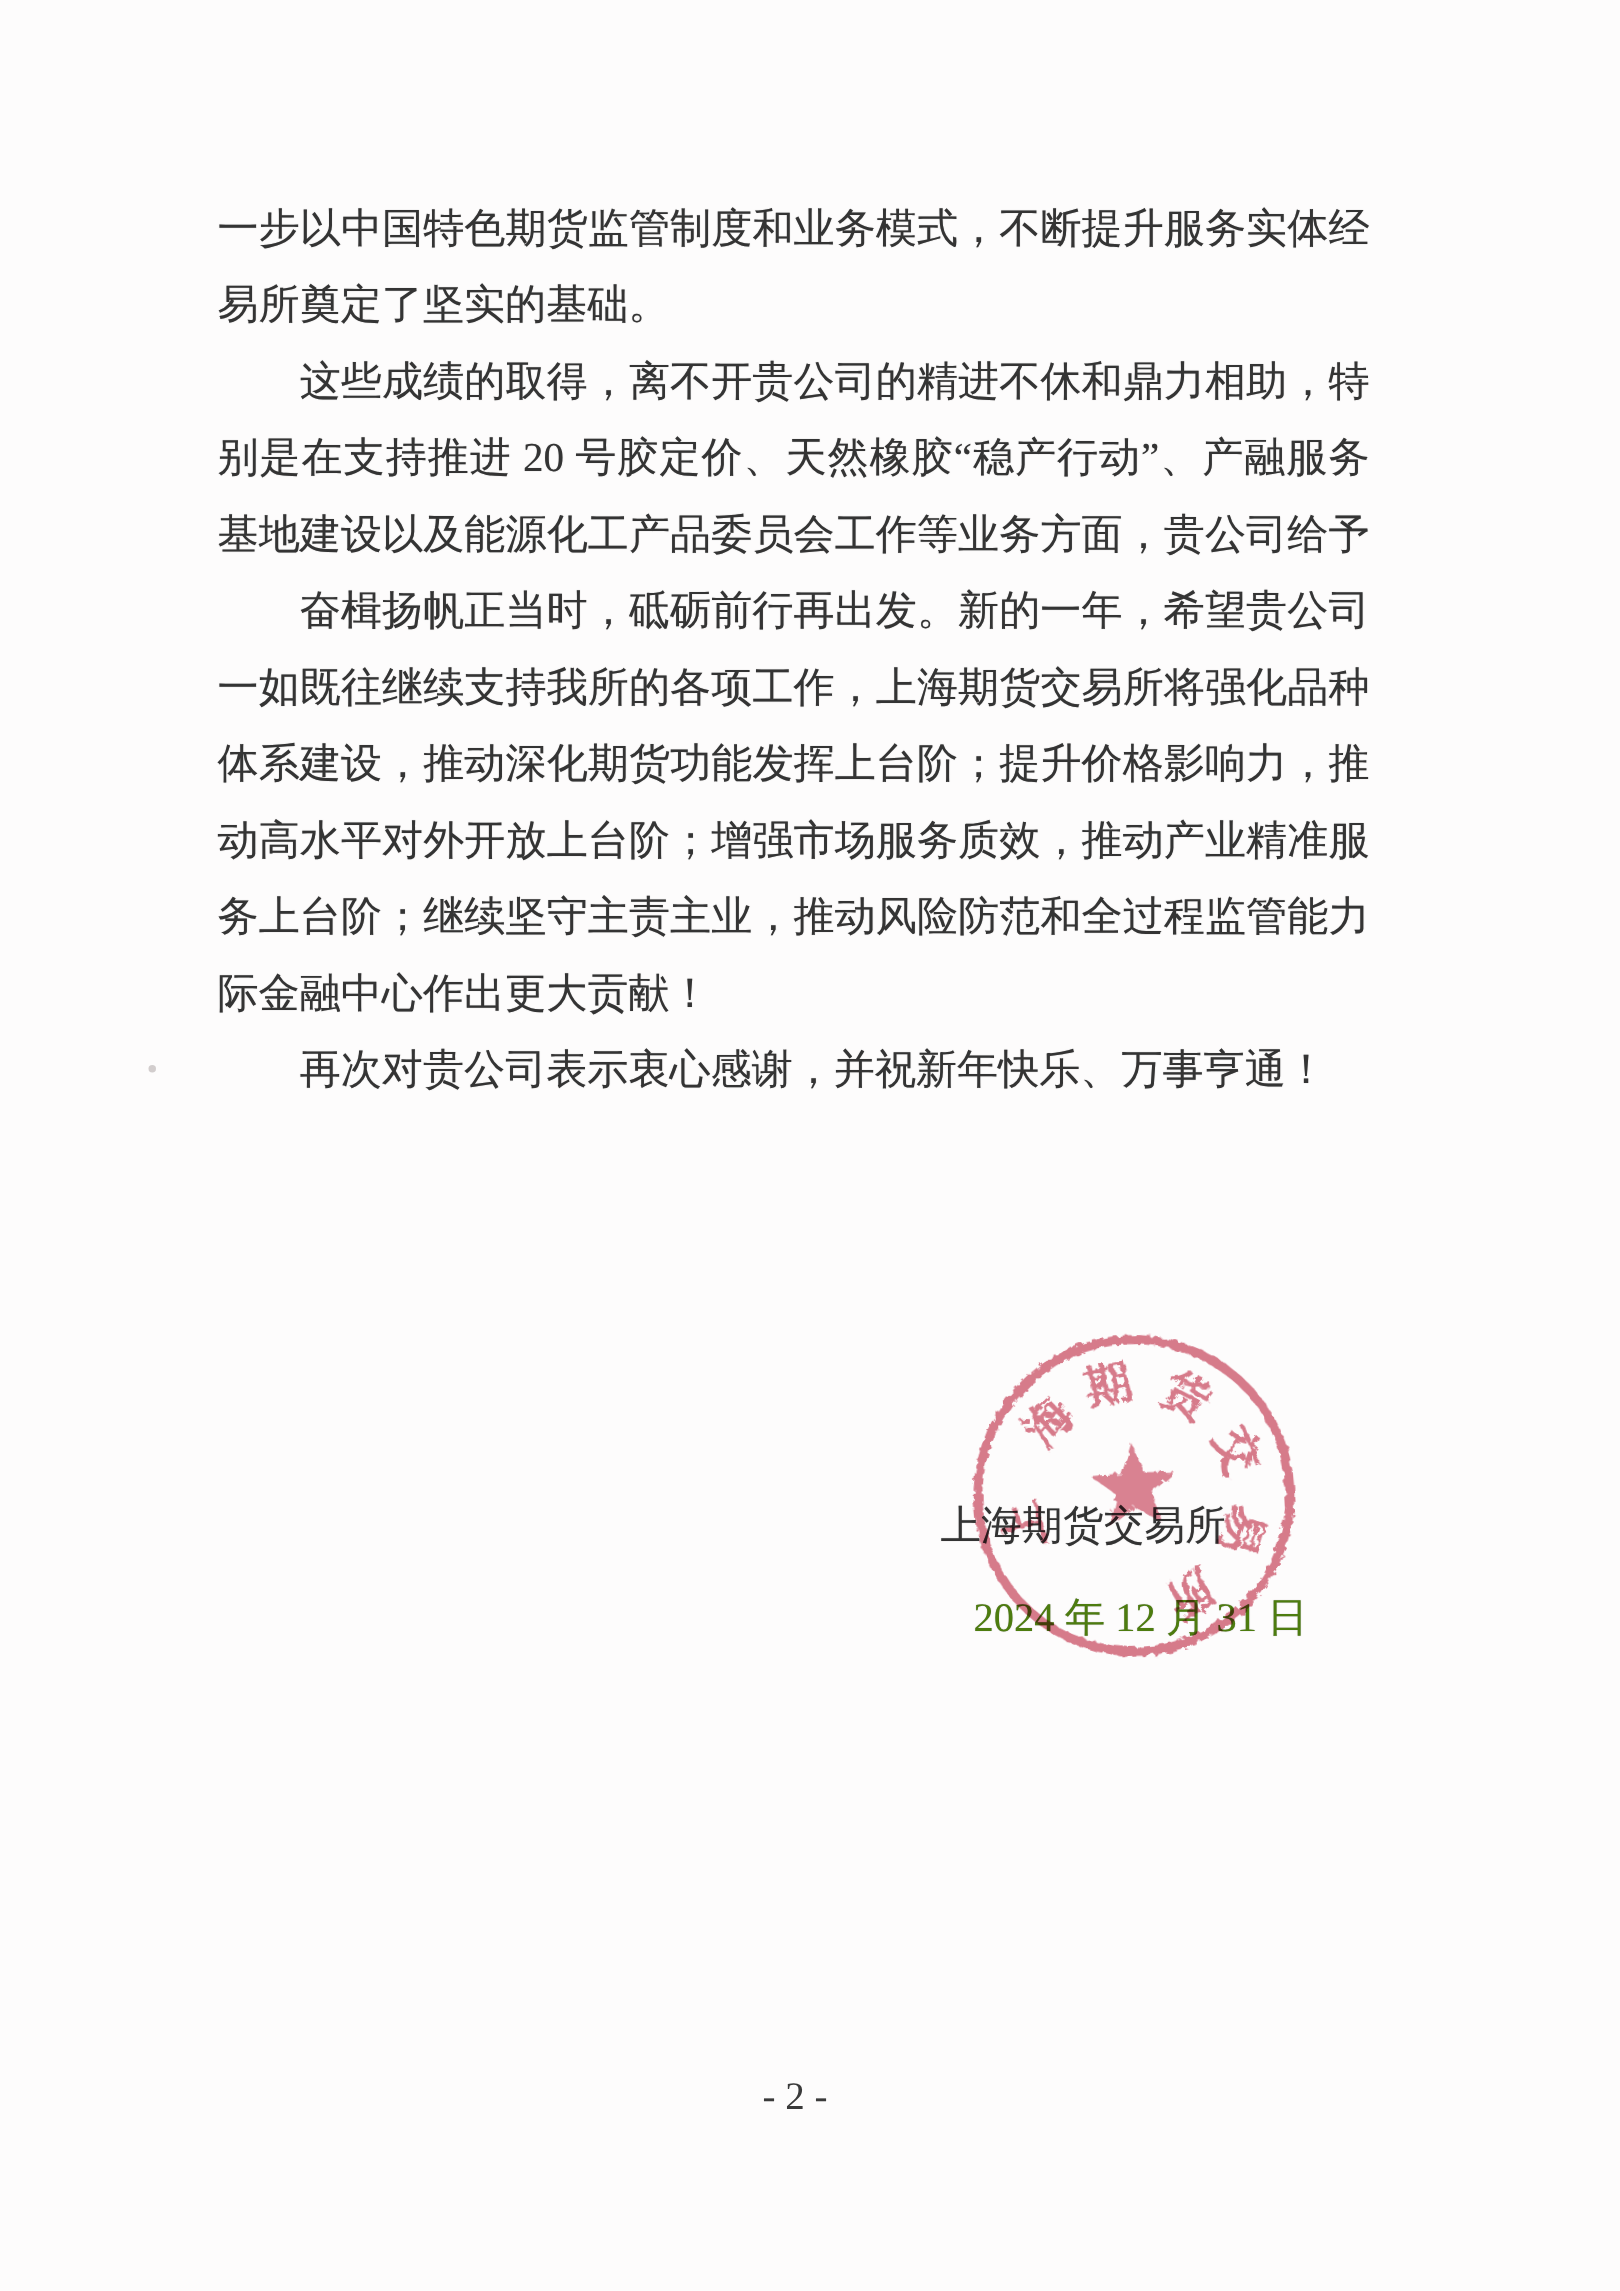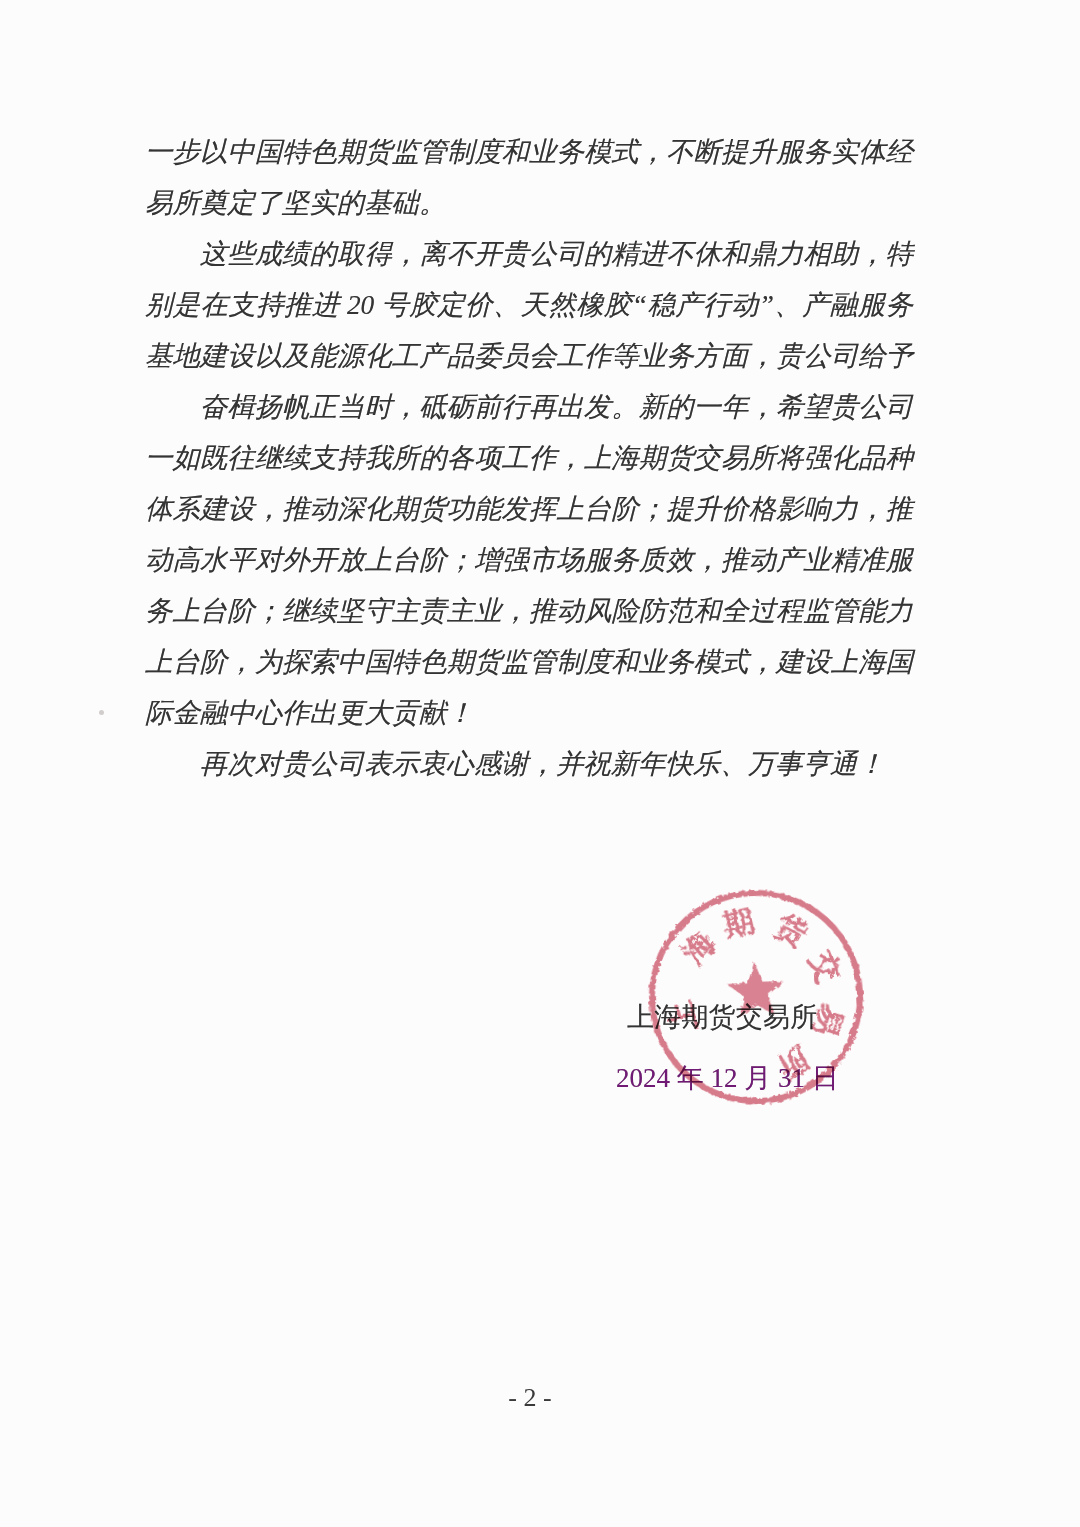--- a/index.html
+++ b/index.html
@@ -16,21 +16,20 @@
   }
   .letter-body {
     position: absolute;
     left: 145px;
     top: 127px;
     width: 768px;
     font-size: 27.4px;
     line-height: 51px;
     color: #343434;
     text-shadow: 0 0 0.6px rgba(80,80,80,0.55);
-    font-style: italic;
   }
   .line {
     text-align: justify;
     text-align-last: left;
     white-space: nowrap;
   }
   .line.full {
     text-align-last: justify;
     white-space: normal;
   }
@@ -40,25 +39,25 @@
     left: 627px;
     top: 1000px;
     font-size: 27px;
     line-height: 34px;
     color: #333;
     letter-spacing: 0.2px;
     text-shadow: 0 0 0.6px rgba(80,80,80,0.55);
   }
   .date {
     position: absolute;
-    left: 616px;
+    left: 649px;
     top: 1061px;
     font-size: 27px;
     line-height: 34px;
-    color: #701a75;
+    color: #4d7c0f;
     text-shadow: 0 0 0.6px rgba(80,80,80,0.55);
   }
   .page-number {
     position: absolute;
     left: 0;
     top: 1383px;
     width: 1060px;
     text-align: center;
     font-size: 26px;
     color: #3a3a3a;
@@ -98,21 +97,20 @@
 
     <div class="line full indent">这些成绩的取得，离不开贵公司的精进不休和鼎力相助，特</div>
     <div class="line full">别是在支持推进 20 号胶定价、天然橡胶“稳产行动”、产融服务</div>
     <div class="line full">基地建设以及能源化工产品委员会工作等业务方面，贵公司给予</div>
 
     <div class="line full indent">奋楫扬帆正当时，砥砺前行再出发。新的一年，希望贵公司</div>
     <div class="line full">一如既往继续支持我所的各项工作，上海期货交易所将强化品种</div>
     <div class="line full">体系建设，推动深化期货功能发挥上台阶；提升价格影响力，推</div>
     <div class="line full">动高水平对外开放上台阶；增强市场服务质效，推动产业精准服</div>
     <div class="line full">务上台阶；继续坚守主责主业，推动风险防范和全过程监管能力</div>
-    <div class="line full">上台阶，为探索中国特色期货监管制度和业务模式，建设上海国</div>
     <div class="line">际金融中心作出更大贡献！</div>
 
     <div class="line indent">再次对贵公司表示衷心感谢，并祝新年快乐、万事亨通！</div>
   </div>
 
   <div class="signature">上海期货交易所</div>
   <div class="date">2024 年 12 月 31 日</div>
 
   <svg class="seal" viewBox="0 0 220 220" xmlns="http://www.w3.org/2000/svg">
     <defs>

